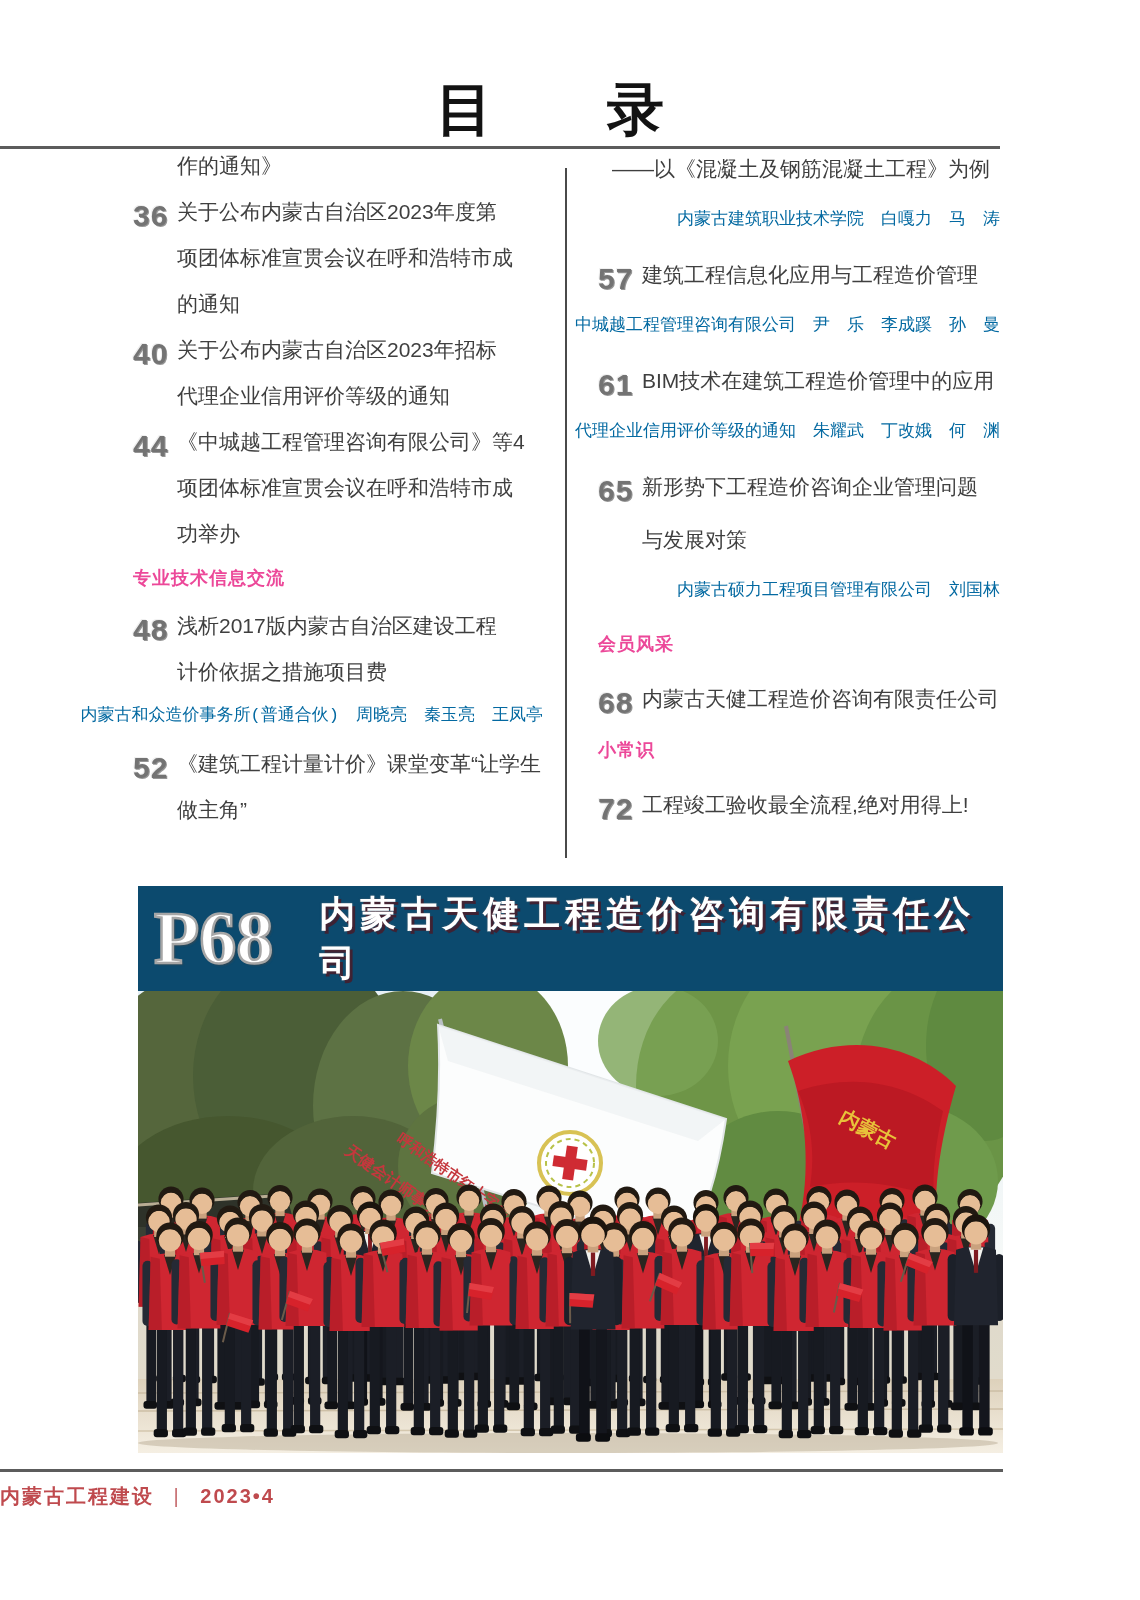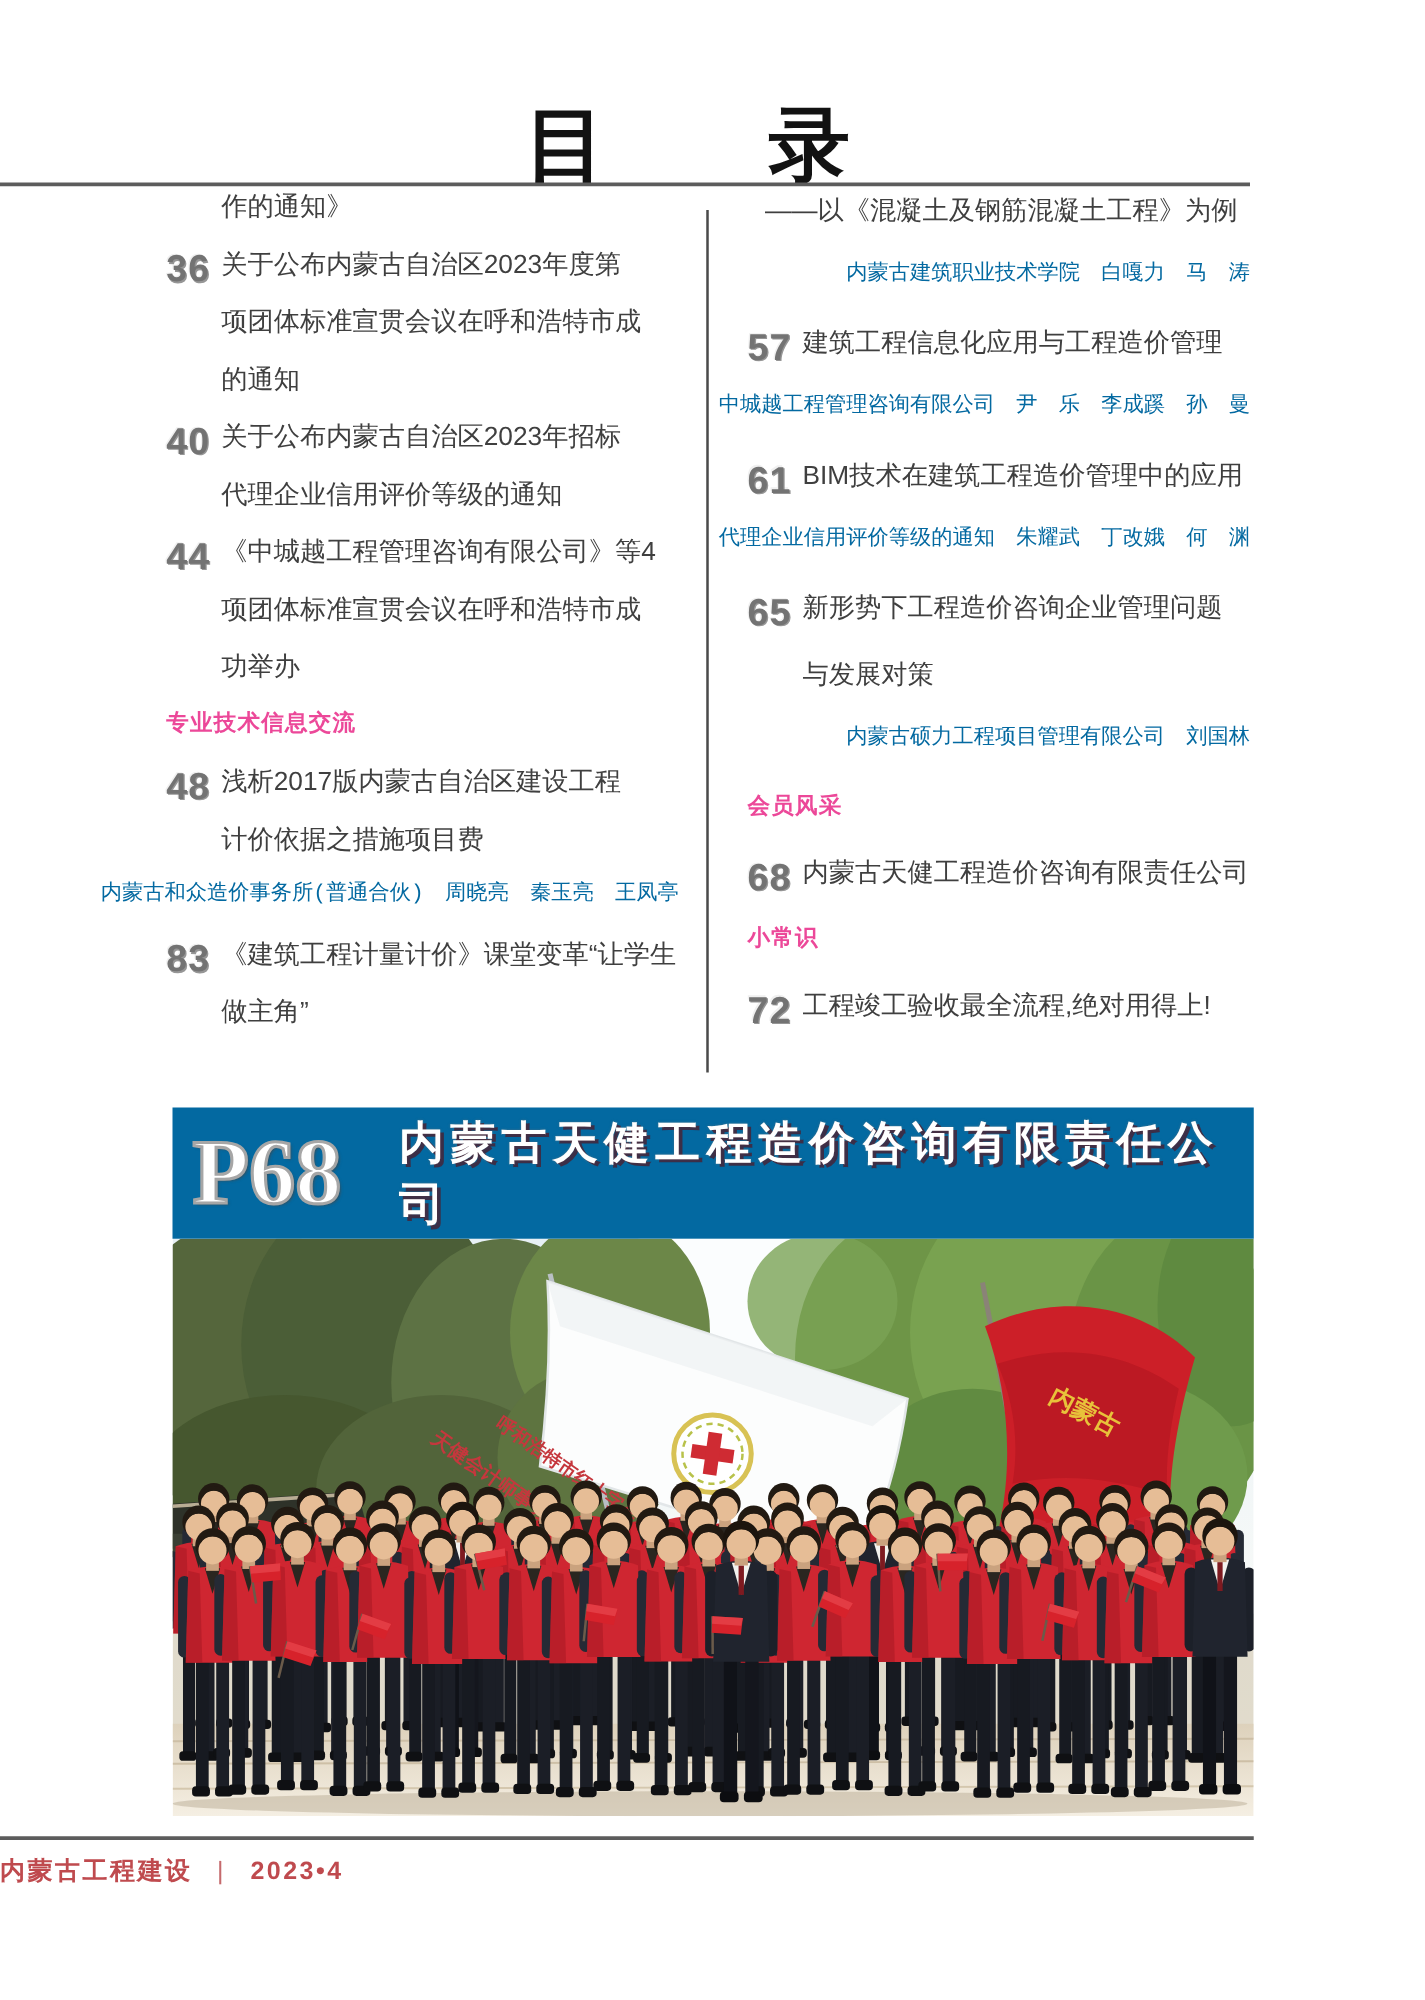--- a/index.html
+++ b/index.html
@@ -1,21 +1,21 @@
 <!DOCTYPE html>
 <html><head>
 <meta charset="utf-8">
 <style>
   html,body{margin:0;padding:0;background:#ffffff;}
   .page{position:relative;width:1140px;height:1600px;background:#ffffff;overflow:hidden;
         font-family:"Liberation Sans",sans-serif;color:#3f3f3f;}
 
   
   .page-title{position:absolute;top:72px;left:0;width:1100px;text-align:center;
-              font-family:"Liberation Serif",serif;font-weight:bold;font-size:65px;color:#121212;}
+              font-family:"Liberation Serif",serif;font-weight:bold;font-size:57px;color:#121212;}
 
   .rule-top{position:absolute;top:146px;left:0;width:1000px;height:3px;background:#5c5c5c;}
   .rule-bottom{position:absolute;top:1469px;left:0;width:1003px;height:3px;background:#5c5c5c;}
   .divider-v{position:absolute;left:565px;top:168px;width:2px;height:690px;background:#4a4a4a;}
 
   
   .col{position:absolute;}
   .col-left{left:133px;top:155px;width:414px;}
   .col-right{left:598px;top:158px;width:406px;}
   .line{display:flex;align-items:flex-start;height:46px;font-size:21px;line-height:1;}
@@ -24,21 +24,21 @@
              font-size:30px;color:#737373;letter-spacing:1px;
              text-shadow:1px 1px 0 #969696,-1px -1px 0 #f0f0f0;}
   .line.cont{padding-left:44px;}
   .line.cont2{padding-left:14px;}
   .line.heading .txt{font-size:18px;font-weight:bold;color:#ec4899;letter-spacing:1px;}
   .line.author{justify-content:flex-end;font-family:Liberation Mono, monospace;
                font-size:17px;color:#0369a1;padding-right:4px;}
   .txt{white-space:nowrap;}
 
   
-  .banner{position:absolute;left:138px;top:886px;width:865px;height:105px;background:#0369a1;
+  .banner{position:absolute;left:138px;top:886px;width:865px;height:105px;background:#0c4a6e;
           display:flex;align-items:center;}
   .banner-p68{font-family:"Liberation Serif",serif;font-weight:bold;font-size:74px;color:#ffffff;
               margin-left:16px;-webkit-text-stroke:2.5px #a6a6a6;
               text-shadow:2px 2px 2px rgba(70,70,70,.6);}
   .banner-company{font-family:"Liberation Serif",serif;font-weight:bold;font-size:36px;color:#ffffff;
               margin-left:46px;letter-spacing:5px;
               text-shadow:3px 3px 0 rgba(96,8,14,.6),0 0 2px rgba(120,120,120,.6);}
 
   
   .photo{position:absolute;left:138px;top:991px;width:865px;height:462px;overflow:hidden;}
@@ -96,21 +96,21 @@
         <span class="num">48</span>
         <span class="txt">浅析2017版内蒙古自治区建设工程</span>
       </div>
     <div class="line cont">
         <span class="txt">计价依据之措施项目费</span>
       </div>
     <div class="line author">
         <span class="txt">内蒙古和众造价事务所(普通合伙)　周晓亮　秦玉亮　王凤亭</span>
       </div>
     <div class="line entry">
-        <span class="num">83</span>
+        <span class="num">52</span>
         <span class="txt">《建筑工程计量计价》课堂变革“让学生</span>
       </div>
     <div class="line cont">
         <span class="txt">做主角”</span>
       </div>
   </div>
 
   <div class="col col-right">
     <div class="line cont2">
         <span class="txt">——以《混凝土及钢筋混凝土工程》为例</span>

